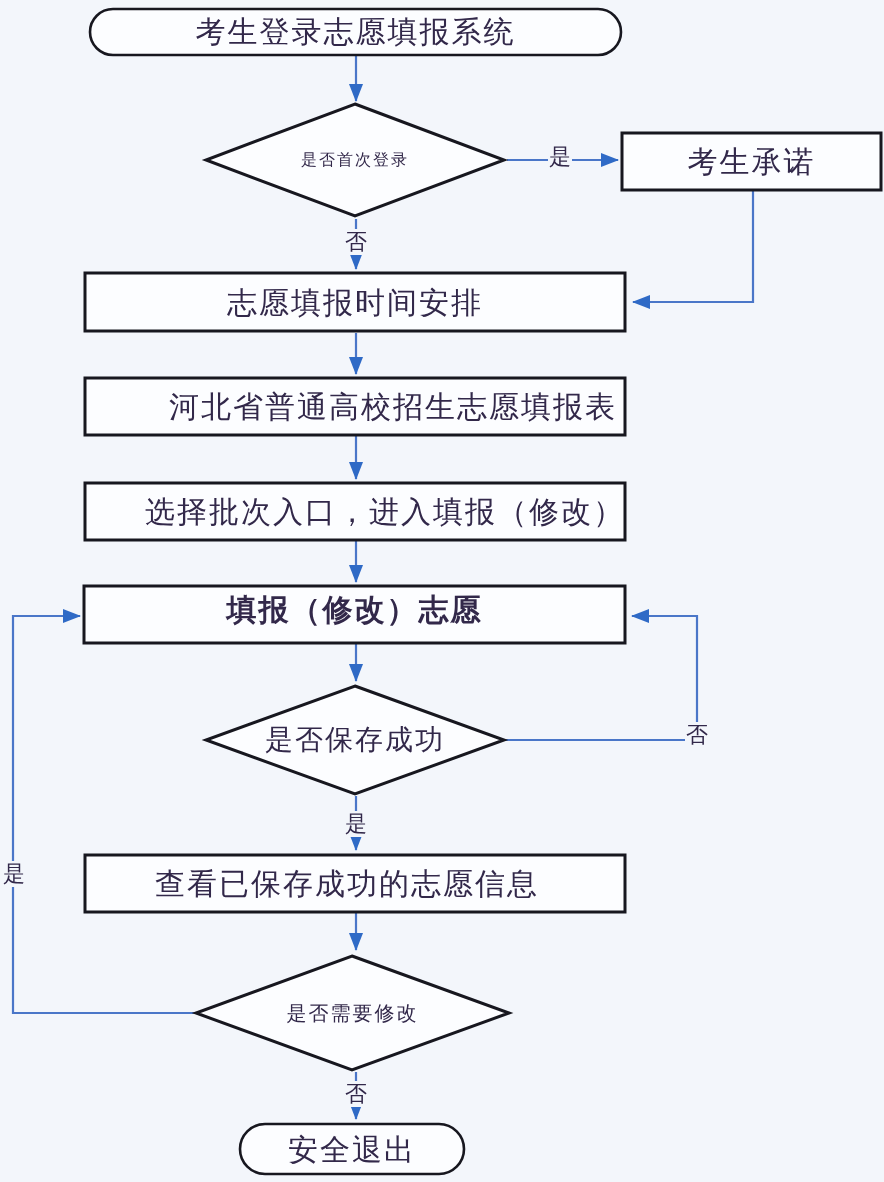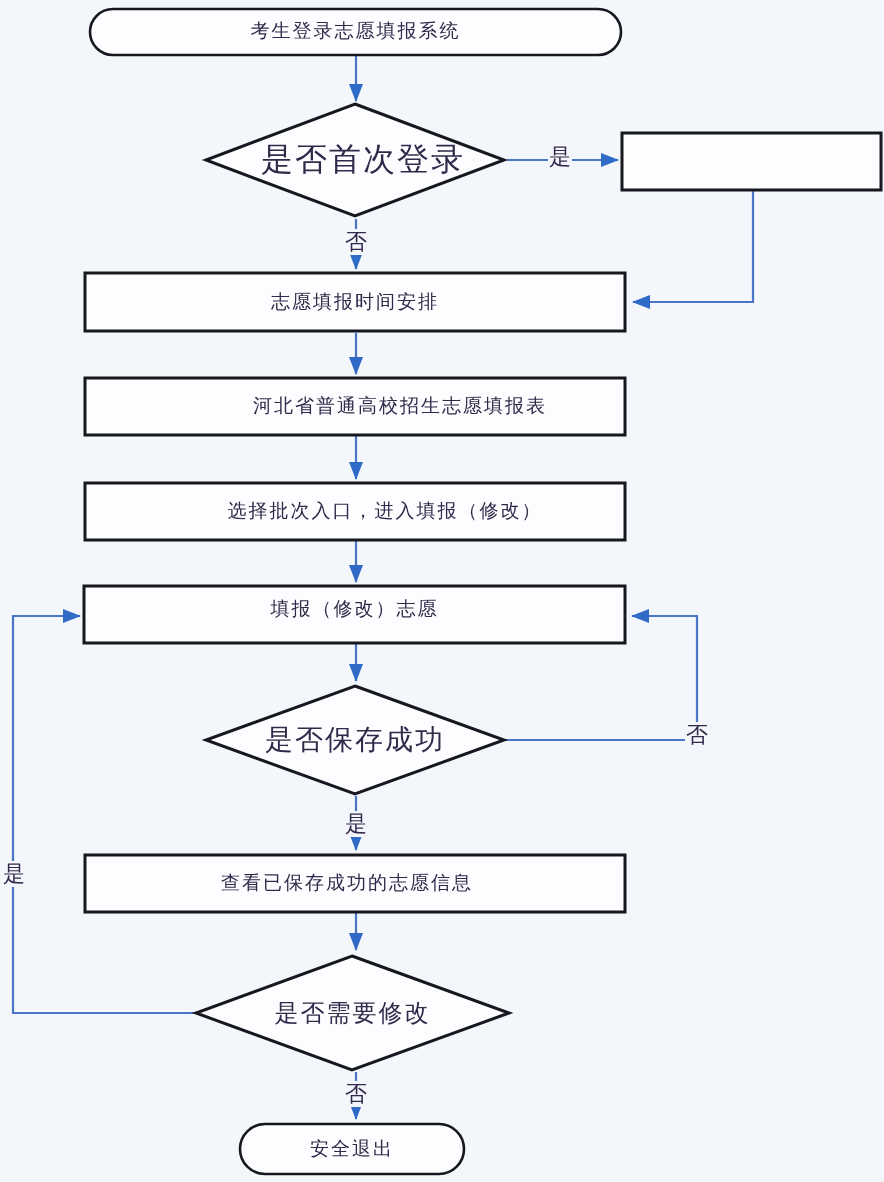--- a/index.html
+++ b/index.html
@@ -17,21 +17,21 @@
     width:884px;height:1182px;
     background:var(--bg);
     overflow:hidden;
     margin:0 auto;
   }
   .canvas svg{position:absolute;left:0;top:0;}
   .lbl{
     position:absolute;
     display:flex;align-items:center;justify-content:center;
     color:var(--text);
-    font-size:19px;
+    font-size:30px;
     letter-spacing:2px;
     text-align:center;
     line-height:1.1;
     white-space:nowrap;
   }
   .edge-lbl{
     position:absolute;
     transform:translate(-50%,-50%);
     color:var(--text);
     font-size:22px;
@@ -80,36 +80,37 @@
       <rect x="84" y="586" width="541" height="57" stroke-width="3"></rect>
       <polygon points="355,686 504,740 355,794 206,740" stroke-width="3"></polygon>
       <rect x="85" y="855" width="540" height="57" stroke-width="3"></rect>
       <polygon points="352,956 509,1013 352,1070 196,1013" stroke-width="3"></polygon>
       <rect x="240" y="1124" width="224" height="50" rx="25" stroke-width="2.6"></rect>
     </g>
   </svg>
 
   <div class="lbl" style="left:90px;top:8px;width:531px;height:47px;">考生登录志愿填报系统</div>
 
-  <div class="lbl" style="left:214px;top:104px;width:298px;height:112px;font-size:32px;">是否首次登录</div>
+  <div class="lbl" style="left:206px;top:104px;width:298px;height:112px;font-size:16px;">是否首次登录</div>
 
+  <div class="lbl" style="left:622px;top:133px;width:259px;height:57px;">考生承诺</div>
 
   <div class="lbl" style="left:85px;top:273px;width:540px;height:58px;text-align:right;">志愿填报时间安排</div>
 
-  <div class="lbl" style="left:76px;top:378px;width:648px;height:57px;">河北省普通高校招生志愿填报表</div>
+  <div class="lbl" style="left:69px;top:378px;width:648px;height:57px;">河北省普通高校招生志愿填报表</div>
 
   <div class="lbl" style="left:85px;top:483px;width:540px;height:57px;padding-left:30px;">选择批次入口，进入填报（修改）</div>
 
-  <div class="lbl" style="left:84px;top:586px;width:541px;height:47px;">填报（修改）志愿</div>
+  <div class="lbl" style="left:84px;top:586px;width:541px;height:47px;font-weight:bold;">填报（修改）志愿</div>
 
   <div class="lbl" style="left:206px;top:686px;width:298px;height:108px;font-size:28px;">是否保存成功</div>
 
   <div class="lbl" style="left:85px;top:855px;width:524px;height:57px;">查看已保存成功的志愿信息</div>
 
-  <div class="lbl" style="left:196px;top:956px;width:313px;height:114px;font-size:24px;">是否需要修改</div>
+  <div class="lbl" style="left:196px;top:956px;width:313px;height:114px;font-size:20px;">是否需要修改</div>
 
   <div class="lbl" style="left:240px;top:1123px;width:224px;height:52px;">安全退出</div>
 
   <div class="edge-lbl" style="left:560px;top:157px;">是</div>
 
   <div class="edge-lbl" style="left:356px;top:242px;">否</div>
 
   <div class="edge-lbl" style="left:697px;top:735px;">否</div>
 
   <div class="edge-lbl" style="left:356px;top:824px;">是</div>

